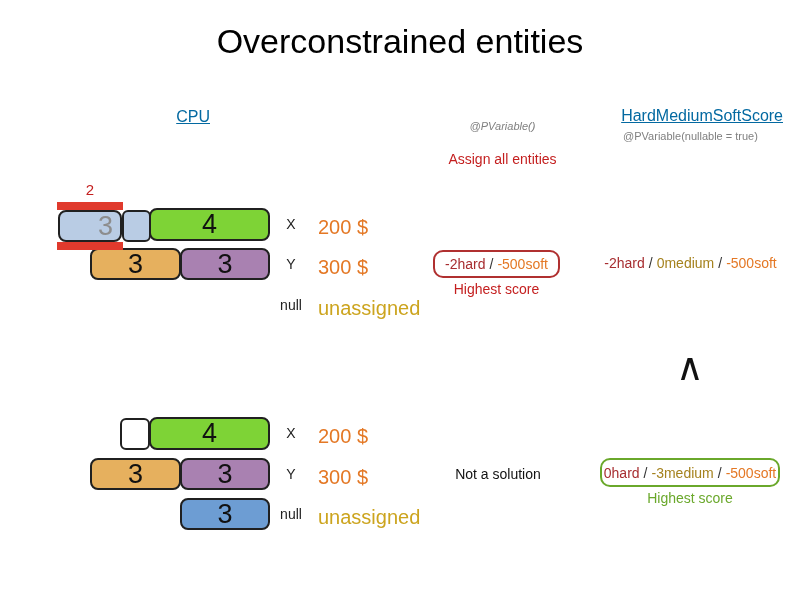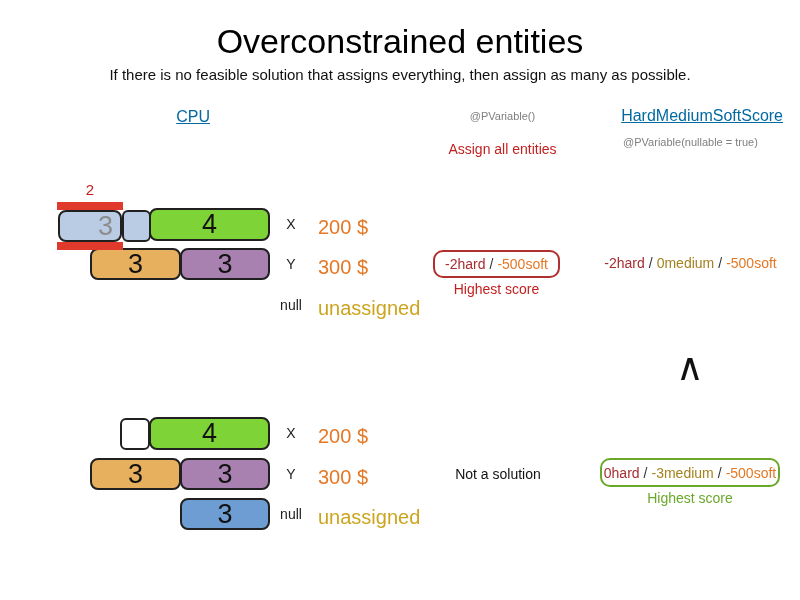--- a/index.html
+++ b/index.html
@@ -56,32 +56,31 @@
   .comparator{position:absolute;left:664px;top:348px;width:52px;text-align:center;
     font-size:38px;color:#111;line-height:1;}
   .note{position:absolute;font-size:14px;color:#111;text-align:center;}
 </style>
 </head>
 <body>
 
 <div class="stage">
 
   <div class="abs title">Overconstrained entities</div>
-  <div class="abs subtitle">If there is no feasible solution that assigns everything, then assign as many as possible.</div>
 
   <div class="abs col-head" style="left:120px;top:108px;width:90px;">CPU</div>
 
   <div class="abs" style="left:415px;top:107px;width:175px;">
-    <div class="col-sub" style="margin-top:3px;">@PVariable()</div>
+    <div class="col-sub" style="margin-top:13px;font-style:italic;">@PVariable()</div>
     <div class="col-strategy red-text" style="margin-top:20px;">Assign all entities</div>
   </div>
 
   <div class="abs" style="left:598px;top:107px;width:185px;">
     <div class="col-head">HardMediumSoftScore</div>
-    <div class="col-sub" style="margin-top:11px;">@PVariable(nullable = true)</div>
+    <div class="col-sub" style="margin-top:5px;">@PVariable(nullable = true)</div>
   </div>
 
   <div>
 
     <div class="ovf-label">2</div>
     <div class="ovf-strip" style="top:202px;"></div>
     <div class="ovf-strip" style="top:242px;"></div>
 
     <div class="bar fill-blue-light bar-overflow" style="left:58px;top:210px;width:64px;z-index:2;">3</div>
     <div class="bar fill-blue-light r6" style="left:122px;top:210px;width:29px;"></div>

